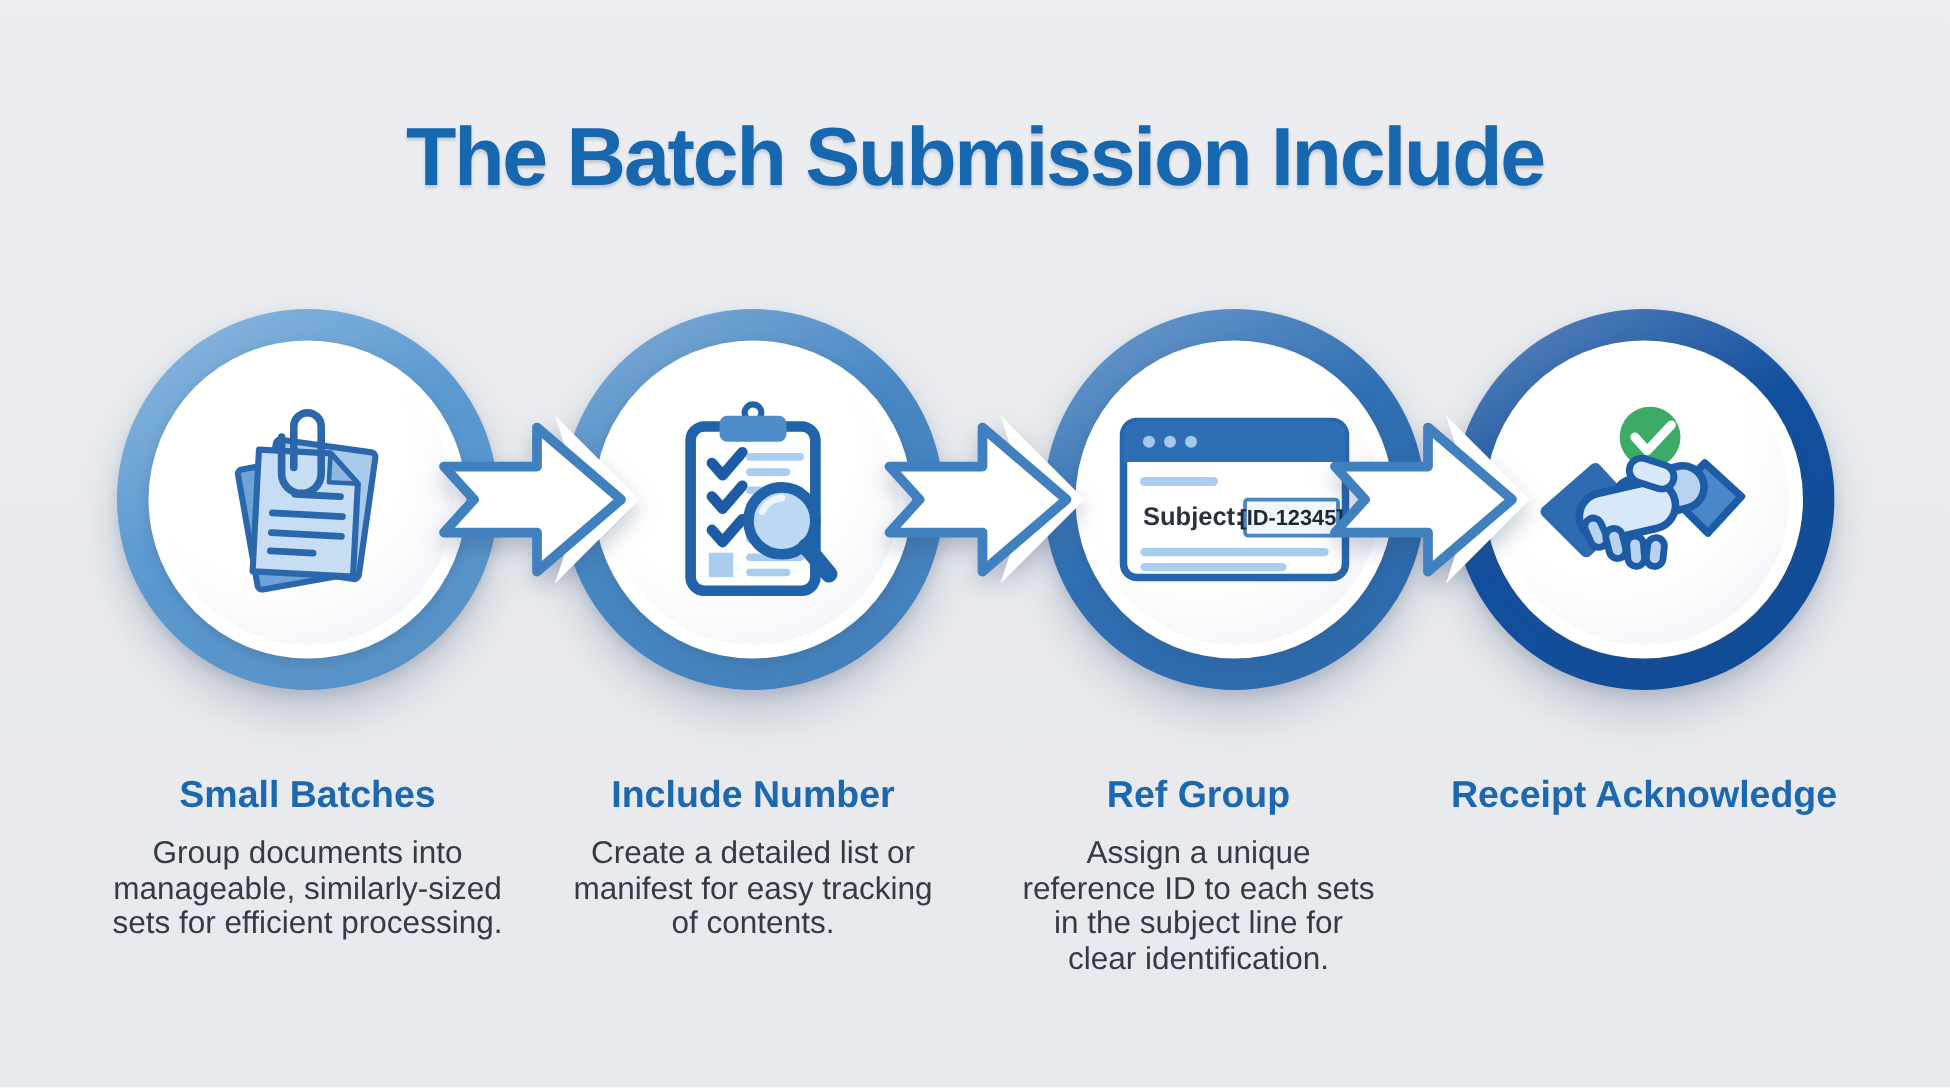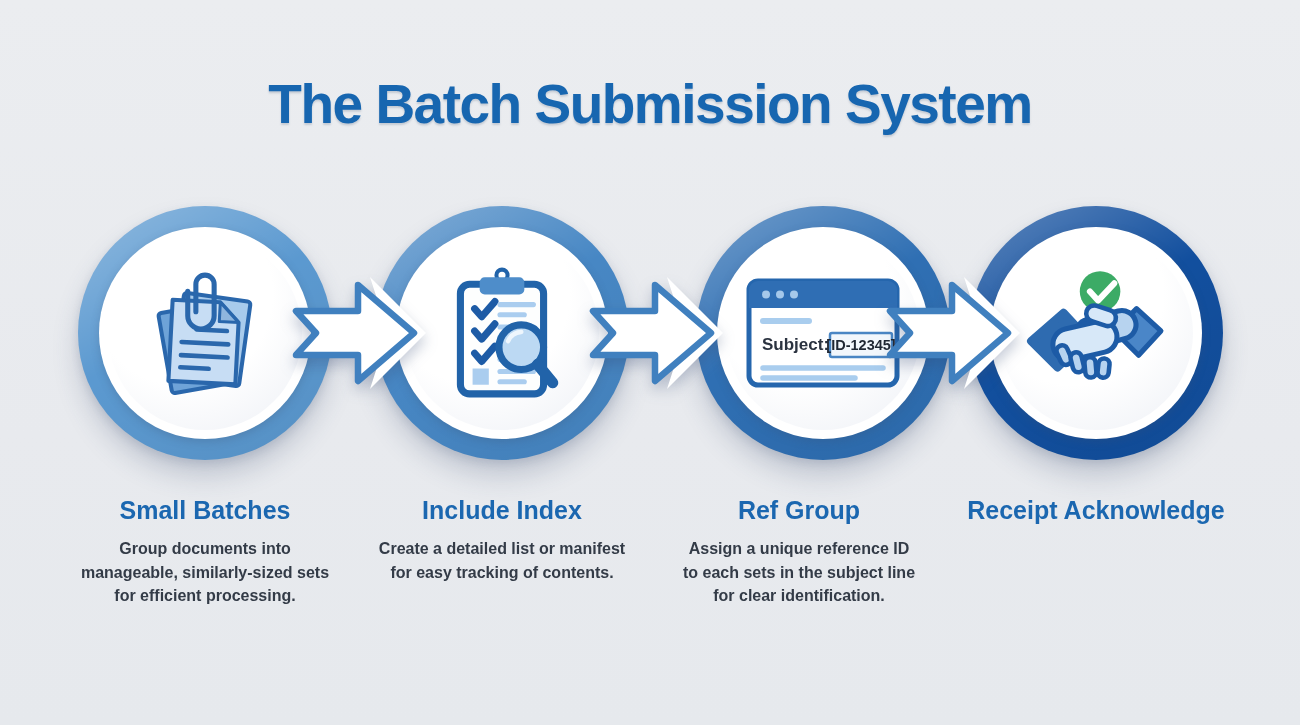--- a/index.html
+++ b/index.html
@@ -26,38 +26,38 @@
   .circle-content {
     position:absolute; inset:30px; border-radius:50%;
     background: radial-gradient(circle at 38% 30%, #ffffff 50%, #f2f4f8 85%, #eceff3 100%);
     display:flex; align-items:center; justify-content:center;
   }
   .flow-arrow {
     position:absolute; top:271px; width:136px; height:124px; z-index:5;
     filter: drop-shadow(0 7px 7px rgba(45,70,110,.28));
   }
   .step-text { position:absolute; top:496px; width:300px; text-align:center; }
-  .step-heading { font-size:25px; font-weight:bold; color:#1b67b0; }
+  .step-heading { font-size:25px; font-weight:bold; color:#1b67b0;margin-top:20px; }
   .step-desc {
-    margin:12px auto 0; font-size:16px; line-height:23.5px; color:#333b47;font-weight:bold;
+    margin:12px auto 0; font-size:21px; line-height:23.5px; color:#333b47;
   }
   .desc-0 { max-width:272px; }
   .desc-1 { max-width:252px;text-align:center; }
   .desc-2 { max-width:238px; }
   .desc-3 { max-width:278px; }
   .icon-svg { display:block; }
   .win-label { font-size:17px; font-weight:bold; fill:#2b3340; }
   .win-id { font-size:14.5px; font-weight:bold; fill:#1f2733; }
 </style>
 </head>
 <body>
 
 <div class="canvas">
 
-  <h1 class="main-title">The Batch Submission System</h1>
+  <h1 class="main-title">The Batch Submission Include</h1>
 
   <div class="step-circle" style="left: 78px; --ring: #5b99d0;">
     <div class="circle-white-ring"></div>
     <div class="circle-content">
       <svg class="icon-svg" width="132" height="132" viewBox="0 0 130 130">
         <g transform="rotate(-10 55 78)">
           <rect x="25" y="40" width="64" height="80" rx="3" fill="#6ea3d8" stroke="#2a67ac" stroke-width="4"></rect>
         </g>
         <g transform="rotate(8 75 75)">
           <rect x="38" y="30" width="66" height="84" rx="3" fill="#a8cbec" stroke="#2a67ac" stroke-width="4"></rect>
@@ -168,21 +168,21 @@
   <svg class="flow-arrow" style="left:886px" viewBox="0 0 136 124">
     <path d="M78,6 L134,62 L78,118 L96,62 Z" fill="#ffffff"></path>
     <path d="M4,40 H66 V14 L122,62 L66,110 V84 H4 L24,62 Z" fill="#ffffff" stroke="#4080bf" stroke-width="6.5" stroke-linejoin="round"></path>
   </svg>
 
   <div class="step-text" style="left:55px">
     <div class="step-heading">Small Batches</div>
     <p class="step-desc desc-0">Group documents into manageable, similarly-sized sets for efficient processing.</p>
   </div>
   <div class="step-text" style="left:352px">
-    <div class="step-heading">Include Index</div>
+    <div class="step-heading">Include Number</div>
     <p class="step-desc desc-1">Create a detailed list or manifest for easy tracking of contents.</p>
   </div>
   <div class="step-text" style="left:649px">
     <div class="step-heading">Ref Group</div>
     <p class="step-desc desc-2">Assign a unique reference ID to each sets in the subject line for clear identification.</p>
   </div>
   <div class="step-text" style="left:946px">
     <div class="step-heading">Receipt Acknowledge</div>
   </div>
 

